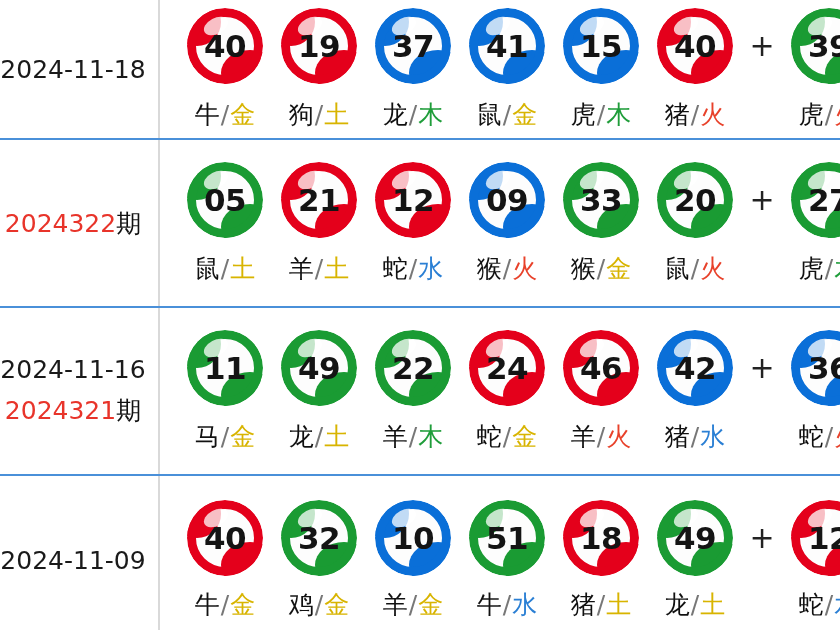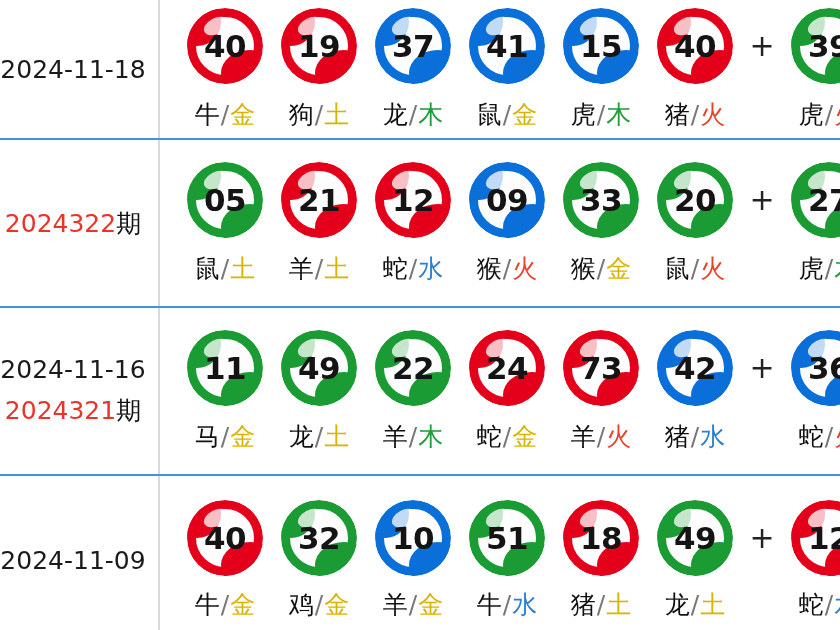--- a/index.html
+++ b/index.html
@@ -386,21 +386,21 @@
               <span class="gloss"></span>
               <span class="num">24</span>
             </div>
           </div>
           <div class="ball-wrap">
             <div class="ball">
               <span class="lobe-tl" style="background: rgb(228, 0, 27);"></span>
               <span class="lobe-br" style="background: rgb(228, 0, 27);"></span>
               <span class="ring" style="border-color: rgb(228, 0, 27);"></span>
               <span class="gloss"></span>
-              <span class="num">73</span>
+              <span class="num">46</span>
             </div>
           </div>
           <div class="ball-wrap">
             <div class="ball">
               <span class="lobe-tl" style="background: rgb(10, 111, 216);"></span>
               <span class="lobe-br" style="background: rgb(10, 111, 216);"></span>
               <span class="ring" style="border-color: rgb(10, 111, 216);"></span>
               <span class="gloss"></span>
               <span class="num">42</span>
             </div>

